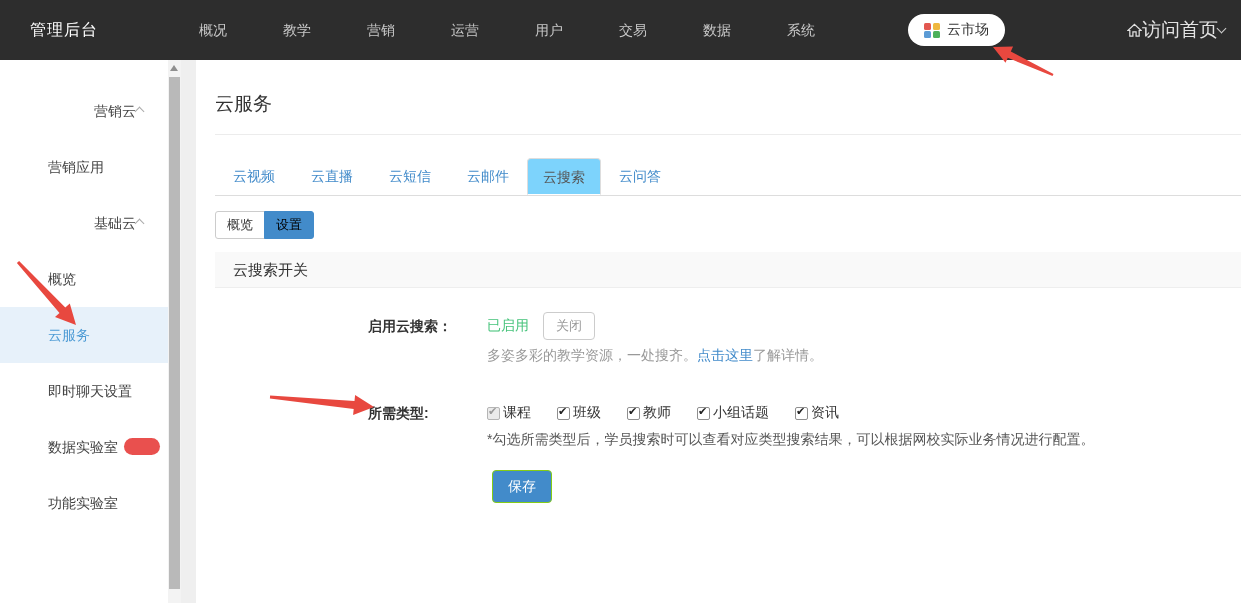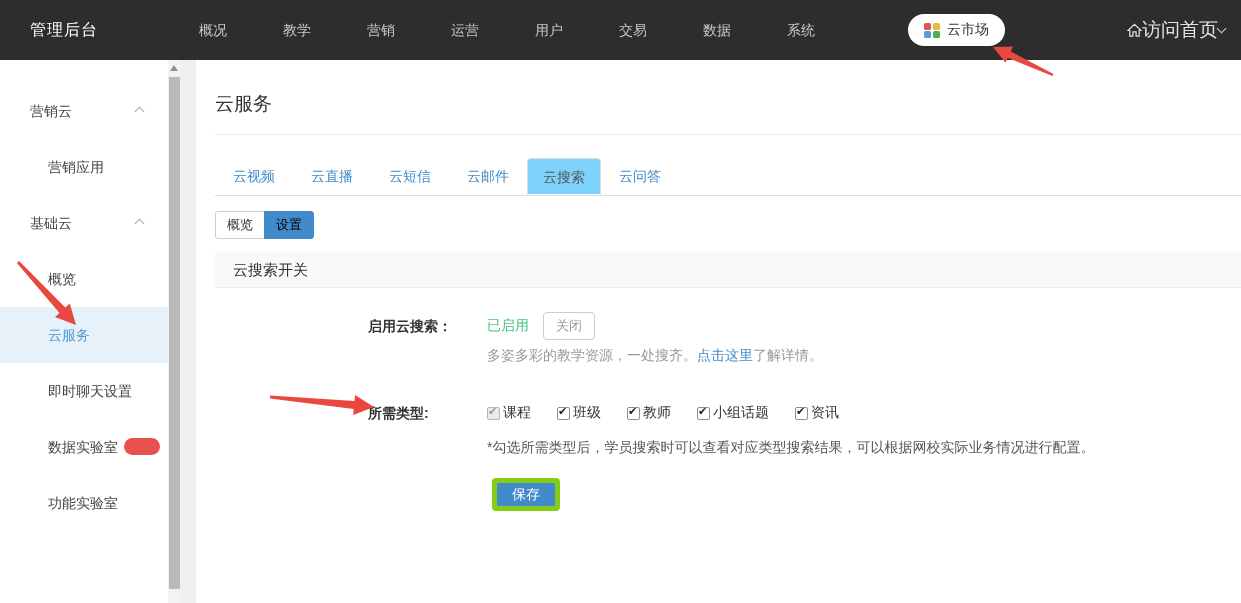--- a/index.html
+++ b/index.html
@@ -21,21 +21,21 @@
   .market-label { font-size:14px; color:#333; }
   .home-link { position:absolute; right:16px; top:0; height:60px; display:flex; align-items:center; color:#e2e2e2; font-size:19px; cursor:pointer; }
   .home-svg { width:15px; height:15px; display:block; }
   .chev { display:inline-block; width:7px; height:7px; }
   .chev-down { border-right:1.5px solid #cfcfcf; border-bottom:1.5px solid #cfcfcf; transform:rotate(45deg); margin-top:-4px; }
   .chev-up { border-right:1.5px solid #aaa; border-bottom:1.5px solid #aaa; transform:rotate(-135deg); margin-top:6px; }
 
   
   .sidebar { position:absolute; left:0; top:60px; width:168px; bottom:0; background:#fff; padding-top:23px; }
   .side-row { height:56px; line-height:56px; font-size:14px; color:#444; cursor:pointer; white-space:nowrap; }
-  .side-group { padding-left:30px; display:flex; justify-content:space-between; align-items:flex-start; }
+  .side-group { padding-left:23px; display:flex; justify-content:flex-end; align-items:flex-start; }
   .side-group .chev { margin-right:25px; margin-top:25px; }
   .side-item { padding-left:48px; }
   .side-item.active { background:#e7f1fa; color:#4d9bd5; }
   .badge-pill { display:inline-block; width:36px; height:17px; background:#e9504e; border-radius:9px; margin-left:6px; vertical-align:-3px; }
 
   
   .sbar { position:absolute; left:168px; top:60px; width:13px; bottom:0; background:#f3f3f3; }
   .sbar-up { position:absolute; top:5px; left:2px; width:0; height:0; border-left:4.5px solid transparent; border-right:4.5px solid transparent; border-bottom:6px solid #8f8f8f; cursor:pointer; }
   .sbar-thumb { position:absolute; top:17px; left:1px; right:1px; height:512px; background:#b9b9b9; cursor:pointer; }
 
@@ -68,23 +68,23 @@
   .desc-line { margin-top:7px; color:#999; font-size:14px; }
   .desc-link { color:#428bca; cursor:pointer; text-decoration:none; }
 
   .types-line { display:flex; align-items:center; height:20px; margin-top:4px; }
   .cb-item { display:inline-flex; align-items:center; margin-right:26px; cursor:pointer; }
   .cb-box { position:relative; width:13px; height:13px; border:1px solid #8f8f8f; border-radius:2px; background:#fff; margin-right:3px; }
   .cb-box .tick { position:absolute; left:0px; top:-3px; font-size:11px; color:#222; line-height:13px; }
   .cb-item.disabled .cb-box { background:#ebebeb; border-color:#b5b5b5; }
   .cb-item.disabled .tick { color:#9a9a9a; }
   .cb-label { font-size:14px; color:#333; }
-  .note-line { margin-top:16px; color:#555; font-size:14px; }
-
-  .save-btn { display:inline-block; margin-left:277px; margin-top:21px; height:33px; padding:0 15px; background:#428bca; border:5px solid #84cc16; border-radius:4px; color:#fff; font-size:14px; cursor:pointer; }
+  .note-line { margin-top:8px; color:#555; font-size:14px; }
+
+  .save-btn { display:inline-block; margin-left:277px; margin-top:21px; height:33px; padding:0 15px; background:#428bca; border:1px solid #84cc16; border-radius:4px; color:#fff; font-size:14px; cursor:pointer; }
 
   
   .arrows { position:absolute; left:0; top:0; width:1241px; height:603px; pointer-events:none; z-index:50; }
   .arrow-poly { fill:#e8483f; }
 </style>
 </head>
 <body>
 
 <header class="topbar">
   <div class="brand">管理后台</div>

